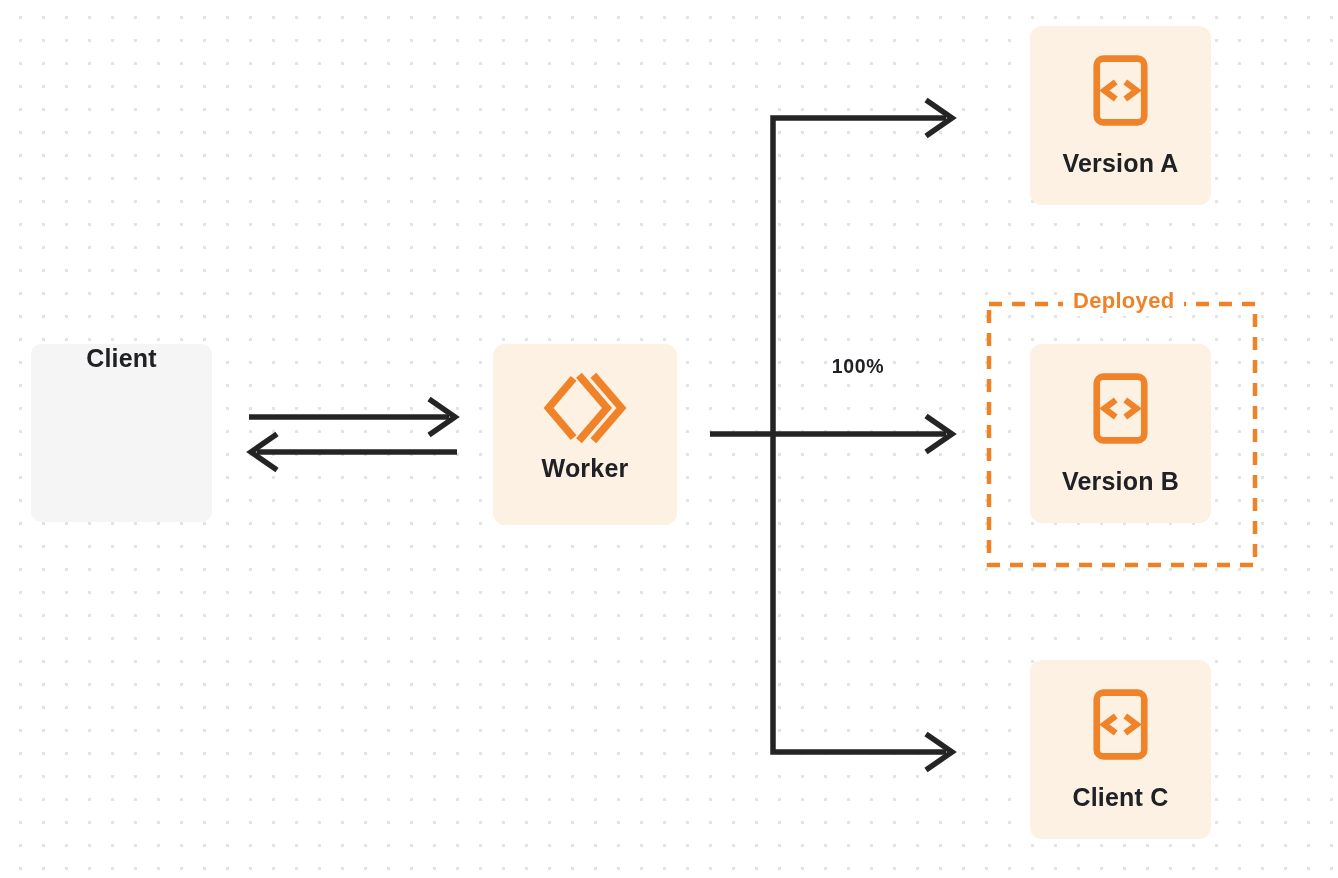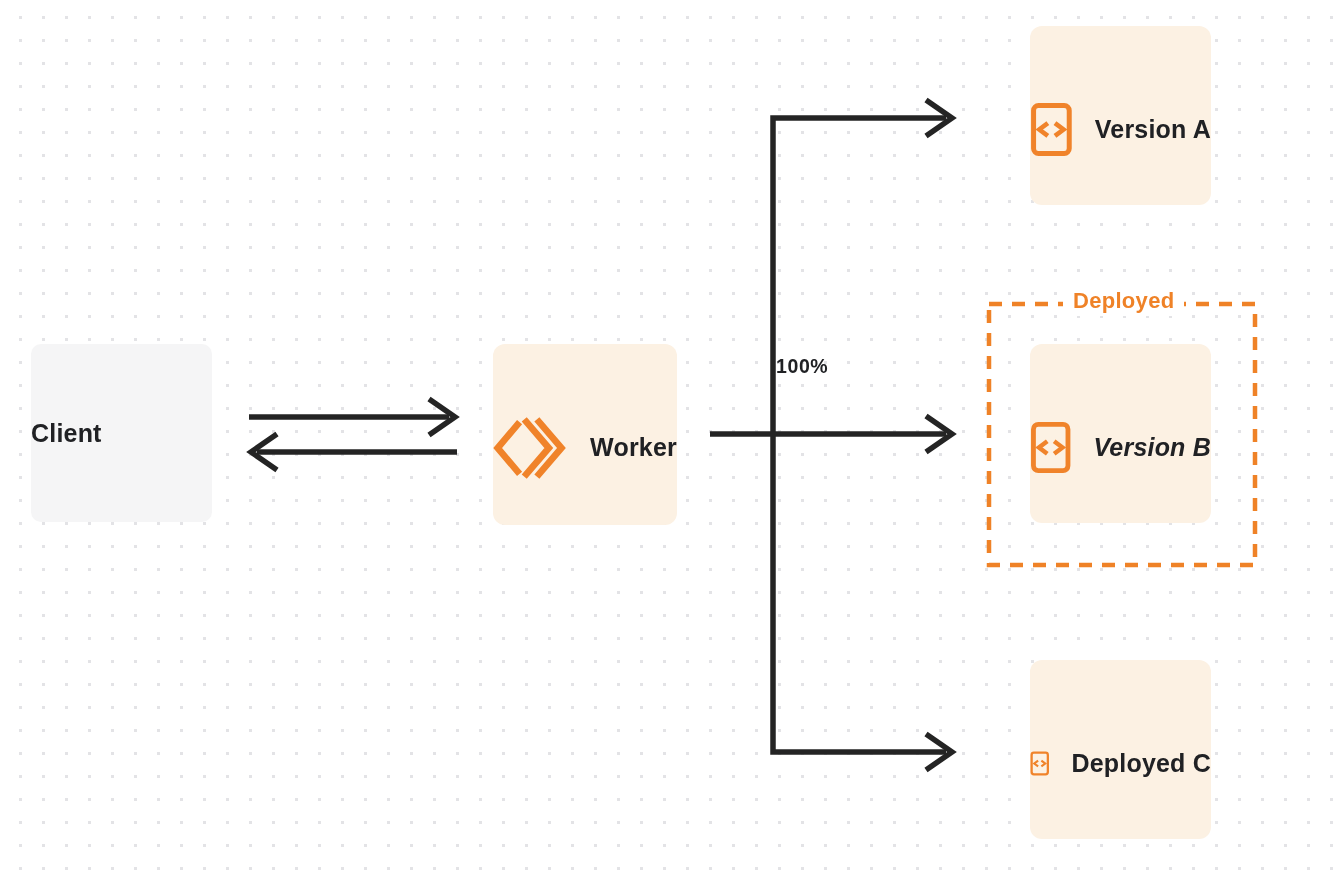--- a/index.html
+++ b/index.html
@@ -7,49 +7,49 @@
     position:relative;
     width:1338px;height:878px;
     background-color:#ffffff;
     background-image:radial-gradient(circle,#e3e3e6 1.8px,transparent 2px);
     background-size:23px 23px;
     background-position:9px 6px;
     font-family:"Liberation Sans",sans-serif;
     overflow:hidden;
   }
   .overlay{position:absolute;left:0;top:0;width:1338px;height:878px;pointer-events:none;}
-  .node{position:absolute;display:flex;align-items:center;box-sizing:border-box;}
+  .node{position:absolute;display:flex;flex-direction:column;align-items:center;box-sizing:border-box;}
   .node-label{font-weight:700;font-size:25px;color:#202124;letter-spacing:.2px;white-space:nowrap;}
   .client-node{
     left:31px;top:344px;width:181px;height:178px;
     background:#f5f5f6;border-radius:10px;
     justify-content:flex-start;
   }
   .worker-node{
     left:493px;top:344px;width:184px;height:181px;
     background:#fcf1e3;border-radius:12px;
-    padding-top:26px;gap:24px;
+    padding-top:26px;gap:8px;
   }
   .version-node{
     left:1030px;width:181px;height:179px;
     background:#fcf1e3;border-radius:12px;
     padding-top:28px;gap:22px;
   }
   .version-a{top:26px;}
-  .version-b{top:344px;font-style:italic;}
+  .version-b{top:344px;}
   .version-c{top:660px;}
   .deployed-label{
     position:absolute;left:1063px;top:286px;height:30px;line-height:30px;
     padding:0 10px;background:#ffffff;
     color:#ef8227;font-size:22px;font-weight:700;letter-spacing:.3px;
     white-space:nowrap;
   }
   .traffic-label{
     position:absolute;left:776px;top:351px;width:164px;
-    text-align:left;color:#202124;font-weight:700;font-size:19.5px;
+    text-align:center;color:#202124;font-weight:700;font-size:19.5px;
     line-height:31px;letter-spacing:.6px;
   }
   .icon-svg{display:block;}
 </style>
 </head>
 <body>
 
 <div class="canvas">
 
   <svg class="overlay" viewBox="0 0 1338 878" fill="none" xmlns="http://www.w3.org/2000/svg">
@@ -116,21 +116,21 @@
   </div>
 
   <div class="node version-node version-c">
     <svg class="icon-svg" width="57" height="73" viewBox="0 0 60 76" fill="none">
       <rect x="5" y="4.5" width="50" height="67" rx="7" stroke="#f0832a" stroke-width="7"></rect>
       <g stroke="#f0832a" stroke-width="6.5" stroke-linejoin="miter">
         <path d="M25 29 L13 38 L25 47"></path>
         <path d="M35 29 L47 38 L35 47"></path>
       </g>
     </svg>
-    <span class="node-label">Deployed C</span>
+    <span class="node-label">Client C</span>
   </div>
 
   <span class="deployed-label">Deployed</span>
 
   <div class="traffic-label">
     <div>100%</div>
   </div>
 
 </div>
 

